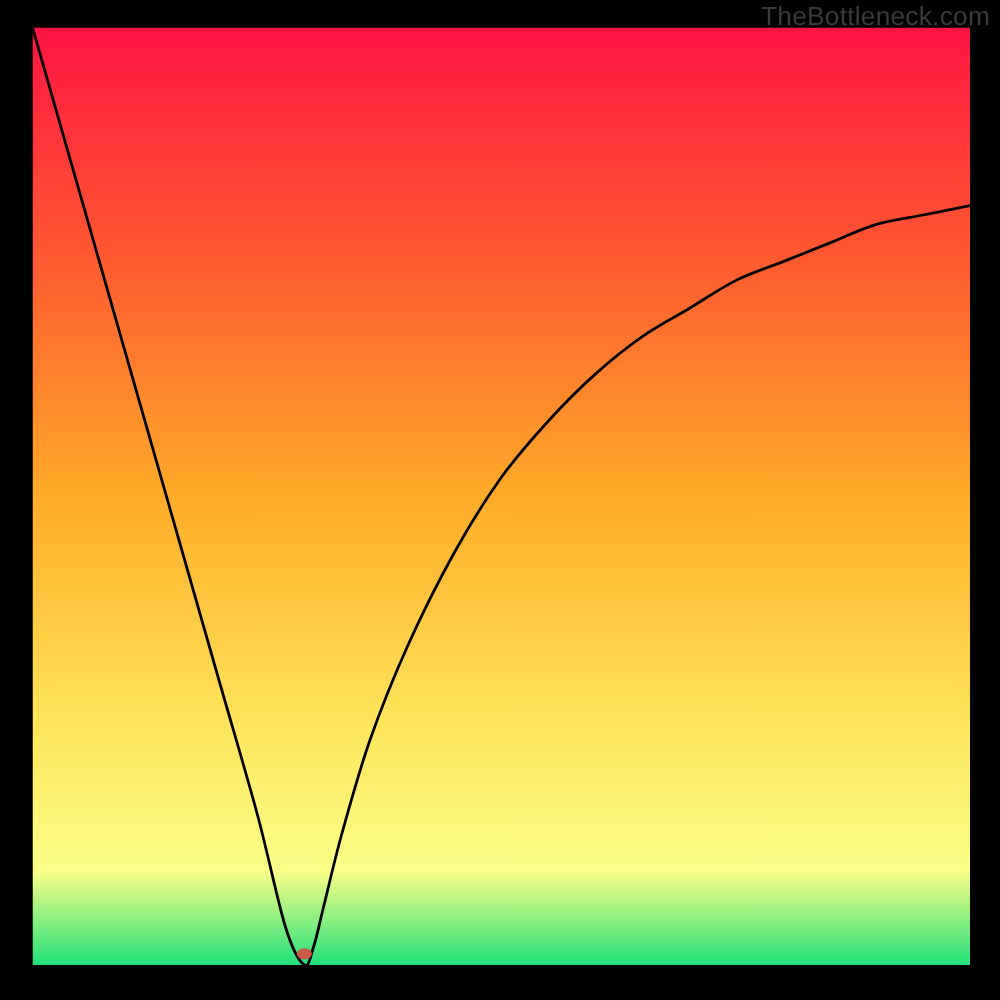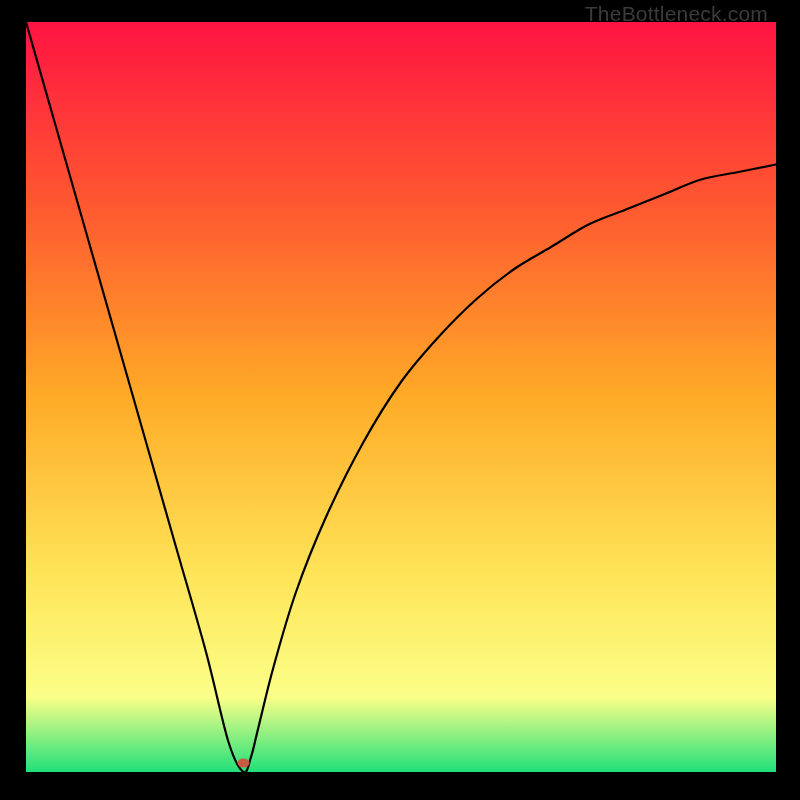--- a/index.html
+++ b/index.html
@@ -20,21 +20,21 @@
   .plot {
     position: absolute;
     left: 26px;
     top: 22px;
     width: 750px;
     height: 750px;
   }
   .watermark {
     position: absolute;
     top: 2px;
-    right: 32px;
+    right: 8px;
     color: #3b3b3b;
     font-size: 21px;
     font-weight: 500;
     letter-spacing: 0.2px;
   }
   svg { display: block; }
 </style>
 </head>
 <body>
 

